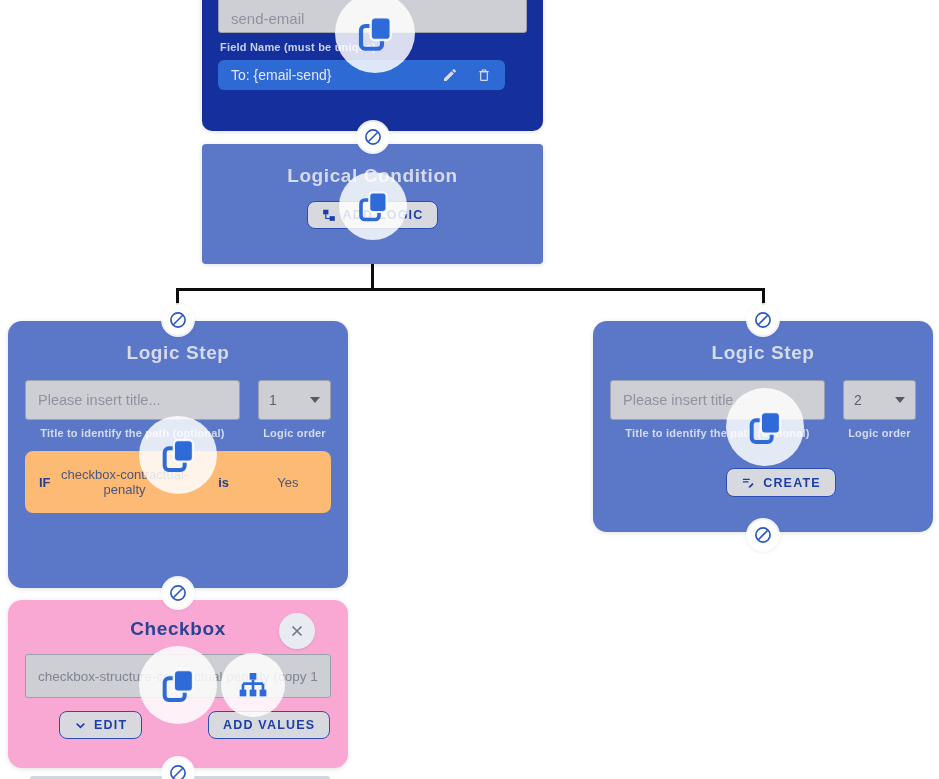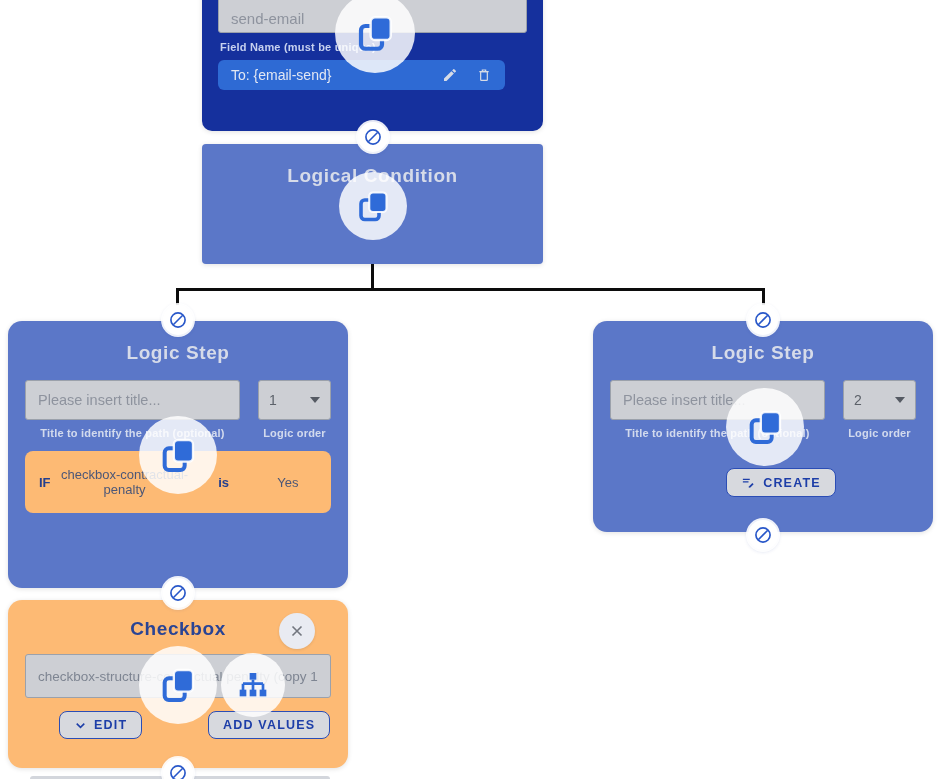--- a/index.html
+++ b/index.html
@@ -10,21 +10,21 @@
   }
   .abs { position:absolute; }
 
   
   .conn { position:absolute; background:#0c0c0c; z-index:1; }
 
   
   .card { position:absolute; border-radius:14px; box-shadow:0 1px 5px rgba(0,0,0,.12); z-index:2; }
   .card-navy { background:#15309d; border-radius:10px; }
   .card-blue { background:#5b77c8; }
-  .card-muted { background:#fdba74; }
+  .card-muted { background:#f9a8d4; }
   .card-title { position:absolute; left:0; right:0; text-align:center; font-size:19px; font-weight:600; letter-spacing:.6px; color:#d6dbe9; }
   .card-title.dark { color:#2a4494; }
 
   
   .tinput {
     background:#cdcfd4; border:1px solid #9ba1ab; border-radius:3px;
     font-family:"Liberation Sans",sans-serif; font-size:14.5px; color:#8e939e;
     padding:0 12px; outline:none; width:100%; height:100%;
   }
   .tinput::placeholder { color:#8e939e; opacity:1; }
@@ -109,20 +109,30 @@
         <svg width="16" height="16" viewBox="0 0 24 24" fill="none" stroke="currentColor" stroke-width="1.8">
           <path d="M5 7h14M9.5 7V4.5h5V7"></path>
             <rect x="7" y="7" width="10" height="13" rx="1"></rect>
         </svg>
       </span>
     </div>
   </div>
 
   <div class="card card-blue" style="left:202px; top:144px; width:341px; height:120px; border-radius:4px;">
     <div class="card-title" style="top:21px;">Logical Condition</div>
+    <div class="btn-row" style="top:57px;">
+      <button class="btn">
+        <svg width="14" height="14" viewBox="0 0 24 24">
+          <rect x="2" y="3" width="9" height="8" fill="#1d3ea8"></rect>
+          <path d="M6.5 11v7h7" fill="none" stroke="#1d3ea8" stroke-width="2"></path>
+          <rect x="13" y="14" width="9" height="8" fill="#1d3ea8"></rect>
+        </svg>
+        <span>ADD LOGIC</span>
+      </button>
+    </div>
   </div>
 
   <div class="card card-blue" style="left:8px; top:321px; width:340px; height:267px;">
     <div class="card-title" style="top:21px;">Logic Step</div>
     <div class="abs" style="left:17px; top:59px; width:215px; height:40px;">
       <input class="tinput" placeholder="Please insert title..." style="">
     </div>
     <div class="fake-select" style="left:250px; top:59px; width:73px; height:40px;">
       <span>1</span>
       <svg width="10" height="6" viewBox="0 0 10 6" fill="#555a63">

